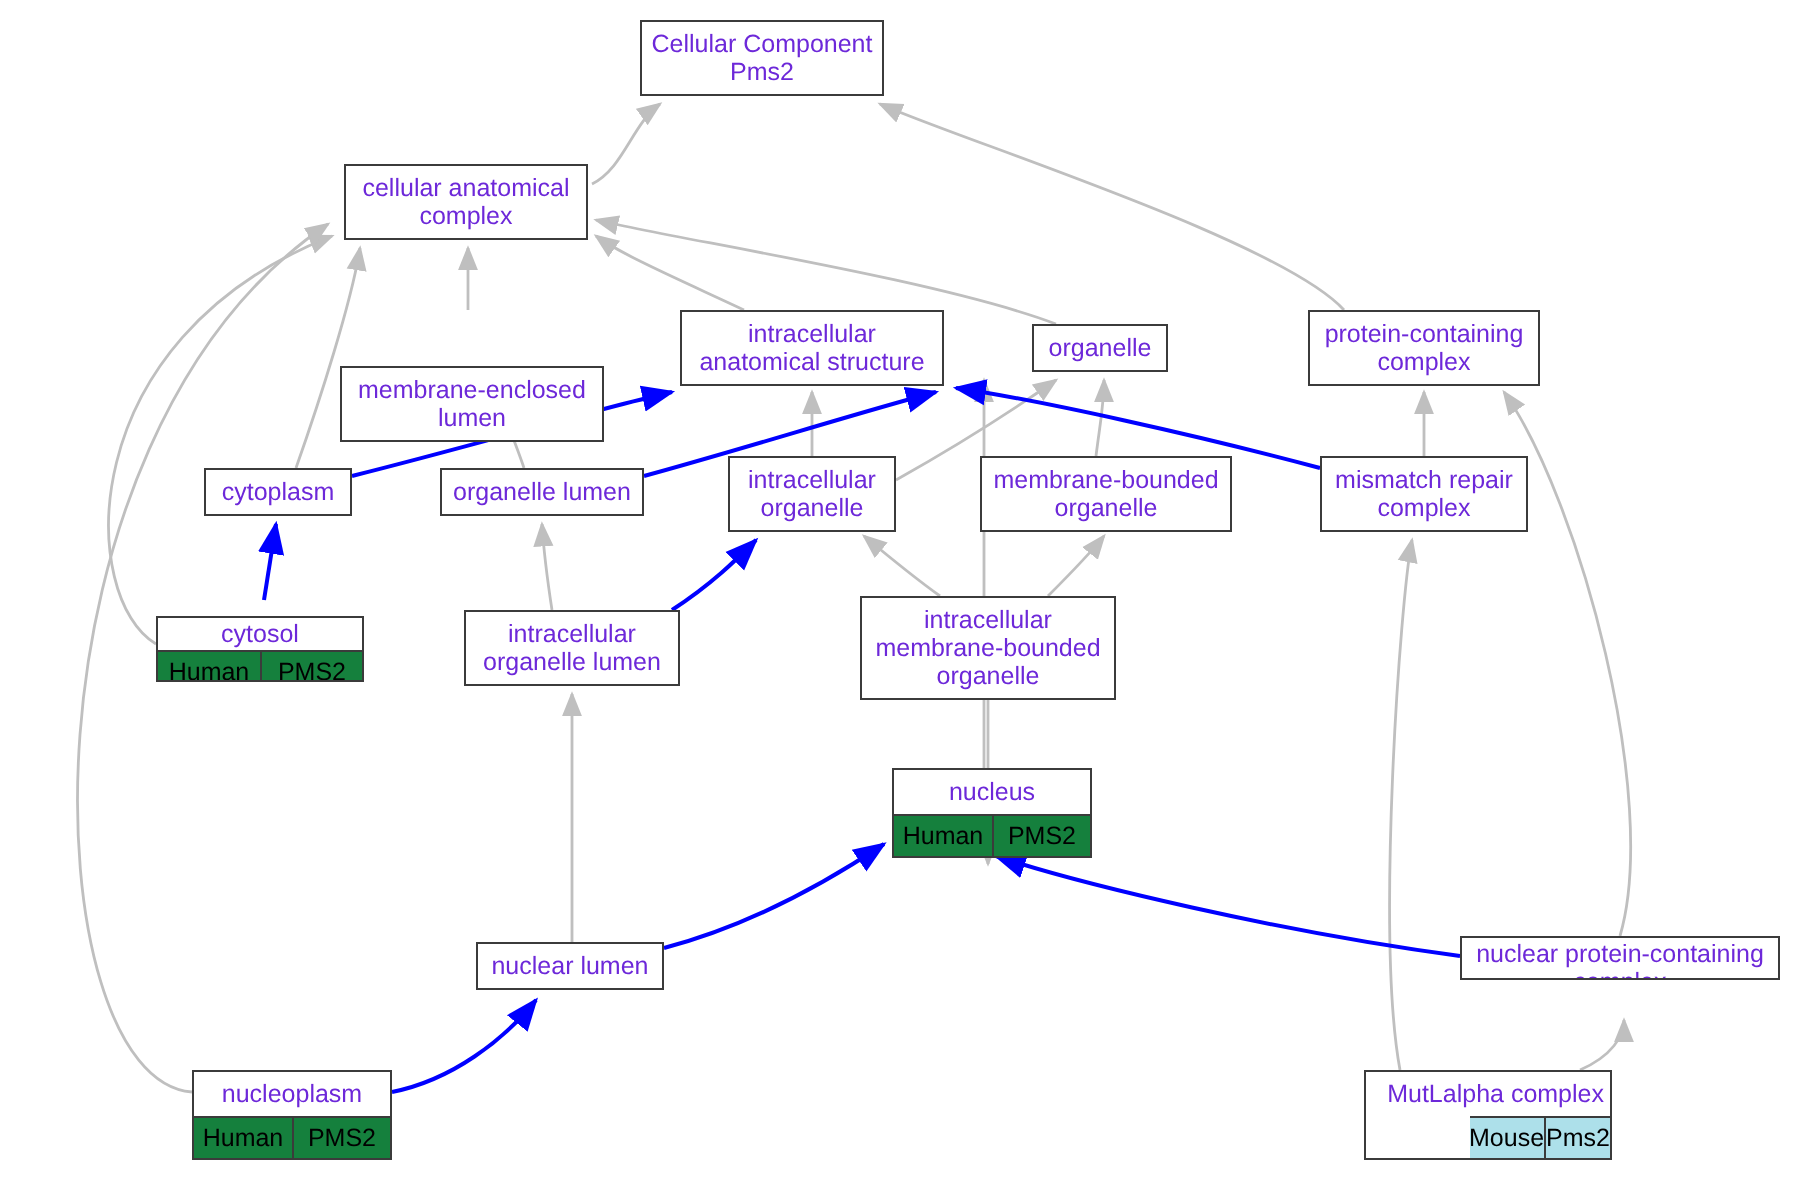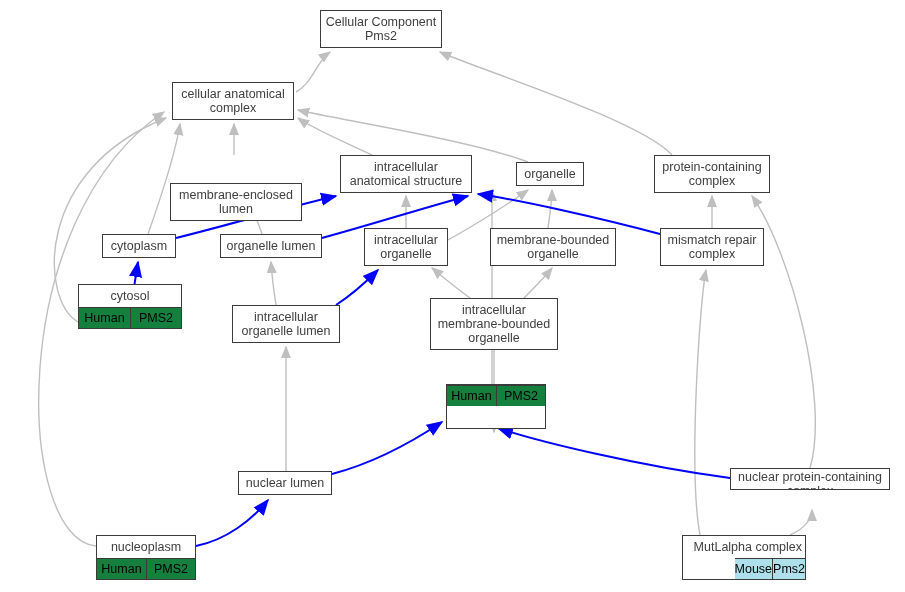--- a/index.html
+++ b/index.html
@@ -34,21 +34,21 @@
     overflow: hidden;
   }
   .node-title {
     flex: 1 1 auto;
     display: flex;
     align-items: center;
     justify-content: center;
     text-align: center;
     font-size: 12.5px;
     line-height: 14px;
-    color: #404040;
+    color: #6d28d9;
     padding: 1px 3px;
     white-space: pre-line;
     background: #ffffff;
   }
   .node-annot {
     display: flex;
     flex: 0 0 auto;
     border-top: 1.6px solid #3b3b3b;
     height: 20px;
   }
@@ -154,37 +154,38 @@
 organelle</div>
     </div>
     <div class="node" style="left: 490px; top: 228px; width: 126px; height: 38px;">
       <div class="node-title">membrane-bounded
 organelle</div>
     </div>
     <div class="node" style="left: 660px; top: 228px; width: 104px; height: 38px;">
       <div class="node-title">mismatch repair
 complex</div>
     </div>
-    <div class="node" style="left: 78px; top: 284px; width: 104px; height: 45px;">
+    <div class="node" style="left: 78px; top: 308px; width: 104px; height: 33px;">
       <div class="node-title">cytosol</div>
       <div class="node-annot">
         <div class="annot-cell annot-human">Human</div>
         <div class="annot-cell annot-human">PMS2</div>
       </div>
     </div>
     <div class="node" style="left: 232px; top: 305px; width: 108px; height: 38px;">
       <div class="node-title">intracellular
 organelle lumen</div>
     </div>
     <div class="node" style="left: 430px; top: 298px; width: 128px; height: 52px;">
       <div class="node-title">intracellular
 membrane-bounded
 organelle</div>
     </div>
     <div class="node" style="left: 446px; top: 384px; width: 100px; height: 45px;">
+      <div class="node-title">nucleus</div>
       <div class="node-annot">
         <div class="annot-cell annot-human">Human</div>
         <div class="annot-cell annot-human">PMS2</div>
       </div>
     </div>
     <div class="node" style="left: 238px; top: 471px; width: 94px; height: 24px;">
       <div class="node-title">nuclear lumen</div>
     </div>
     <div class="node" style="left: 730px; top: 468px; width: 160px; height: 22px;">
       <div class="node-title">nuclear protein-containing

